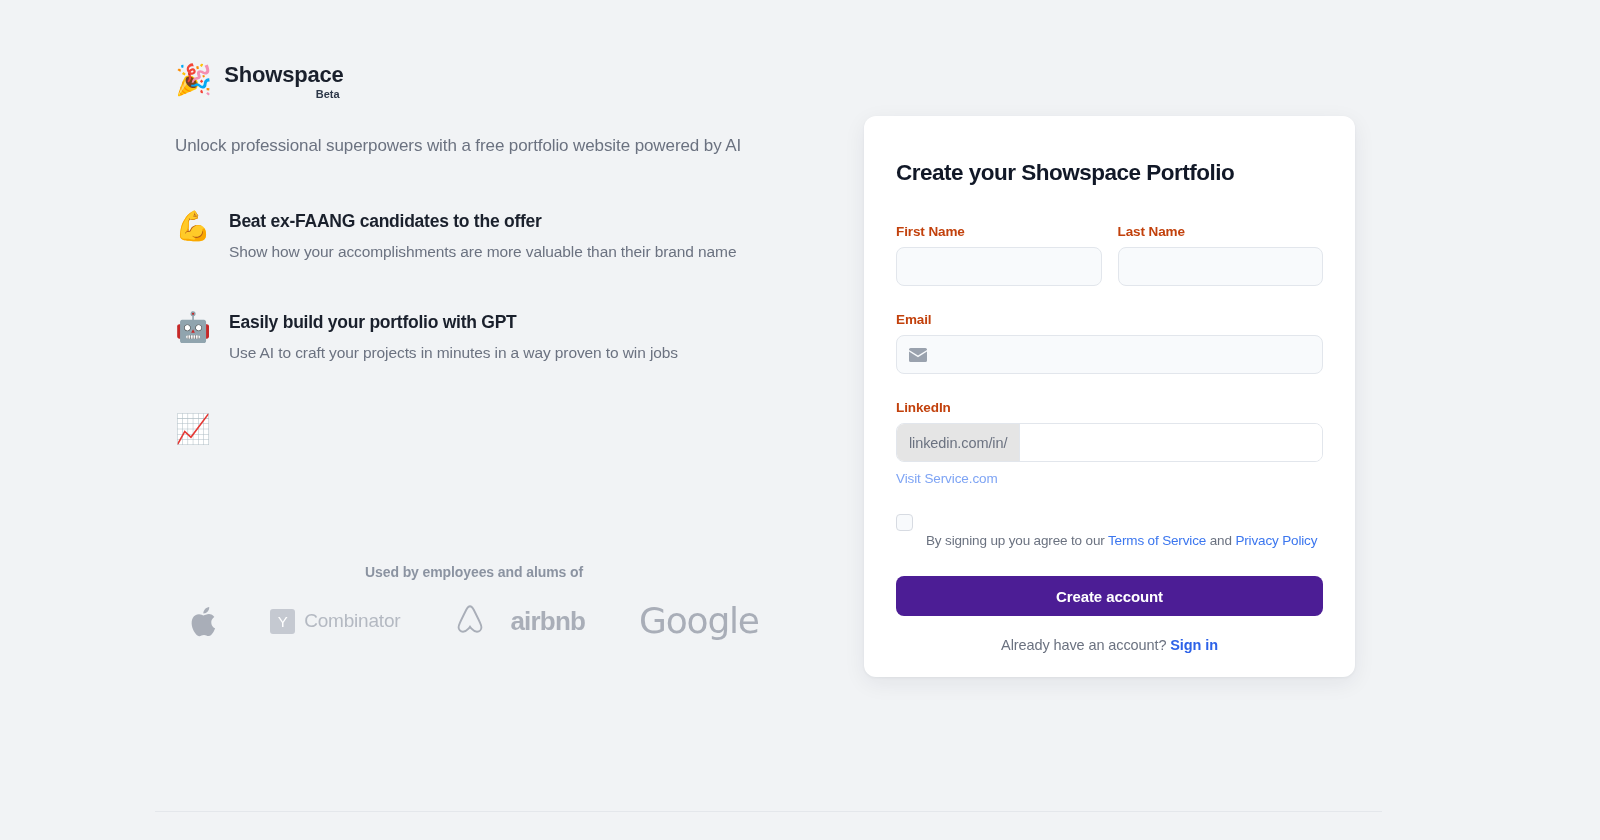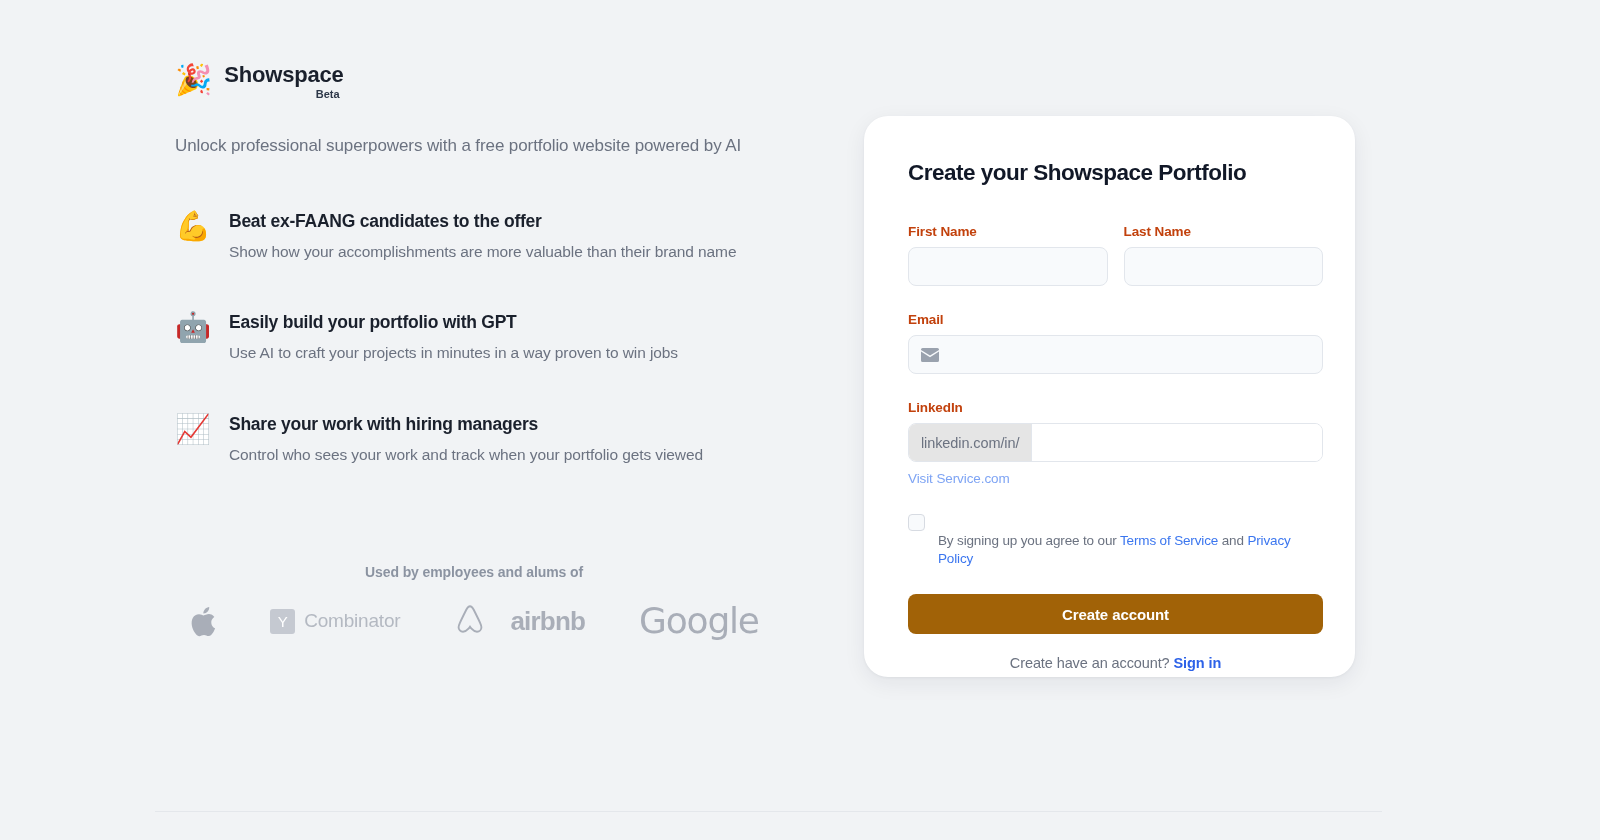--- a/index.html
+++ b/index.html
@@ -186,23 +186,23 @@
   }
 
   
   .card {
     position: absolute;
     left: 864px;
     top: 116px;
     width: 491px;
     height: 561px;
     background: #ffffff;
-    border-radius: 24px;
+    border-radius: 12px;
     box-shadow: 0 6px 22px rgba(24, 32, 52, 0.07), 0 1px 3px rgba(24,32,52,0.05);
-    padding: 44px 32px 0 44px;
+    padding: 44px 32px 0 32px;
   }
 
   .card-title {
     font-size: 22.5px;
     font-weight: 700;
     color: #111827;
     letter-spacing: -0.5px;
   }
 
   .field-label {
@@ -312,21 +312,21 @@
   }
   .terms-text a {
     color: #3b76ef;
     text-decoration: none;
   }
 
   .primary-button {
     margin-top: 26px;
     width: 100%;
     height: 40px;
-    background: #a16207;
+    background: #4c1d95;
     border: none;
     border-radius: 8px;
     color: #ffffff;
     font-family: "Liberation Sans", sans-serif;
     font-size: 15px;
     font-weight: 700;
     letter-spacing: -0.1px;
     cursor: pointer;
   }
 
@@ -383,24 +383,20 @@
       <div class="feature">
         <span class="feature-emoji">🤖</span>
         <div>
           <div class="feature-title">Easily build your portfolio with GPT</div>
           <div class="feature-desc">Use AI to craft your projects in minutes in a way proven to win jobs</div>
         </div>
       </div>
 
       <div class="feature">
         <span class="feature-emoji">📈</span>
-        <div>
-          <div class="feature-title">Share your work with hiring managers</div>
-          <div class="feature-desc">Control who sees your work and track when your portfolio gets viewed</div>
-        </div>
       </div>
 
     </div>
   </div>
 
   <div class="social-proof">
     <div class="social-label">Used by employees and alums of</div>
     <div class="logo-row">
 
       <span class="logo logo-apple">
@@ -468,20 +464,20 @@
     <div class="terms-row">
       <span class="checkbox"></span>
       <span class="terms-text">
         <span>By signing up you agree to our </span><a href="#">Terms of Service</a><span> and </span><a href="#">Privacy Policy</a>
       </span>
     </div>
 
     <button class="primary-button">Create account</button>
 
     <div class="signin-row">
-      <span>Create have an account? </span><a href="#">Sign in</a>
+      <span>Already have an account? </span><a href="#">Sign in</a>
     </div>
 
   </div>
 
   <div class="footer-divider"></div>
 
 </div>
 
 </body></html>

